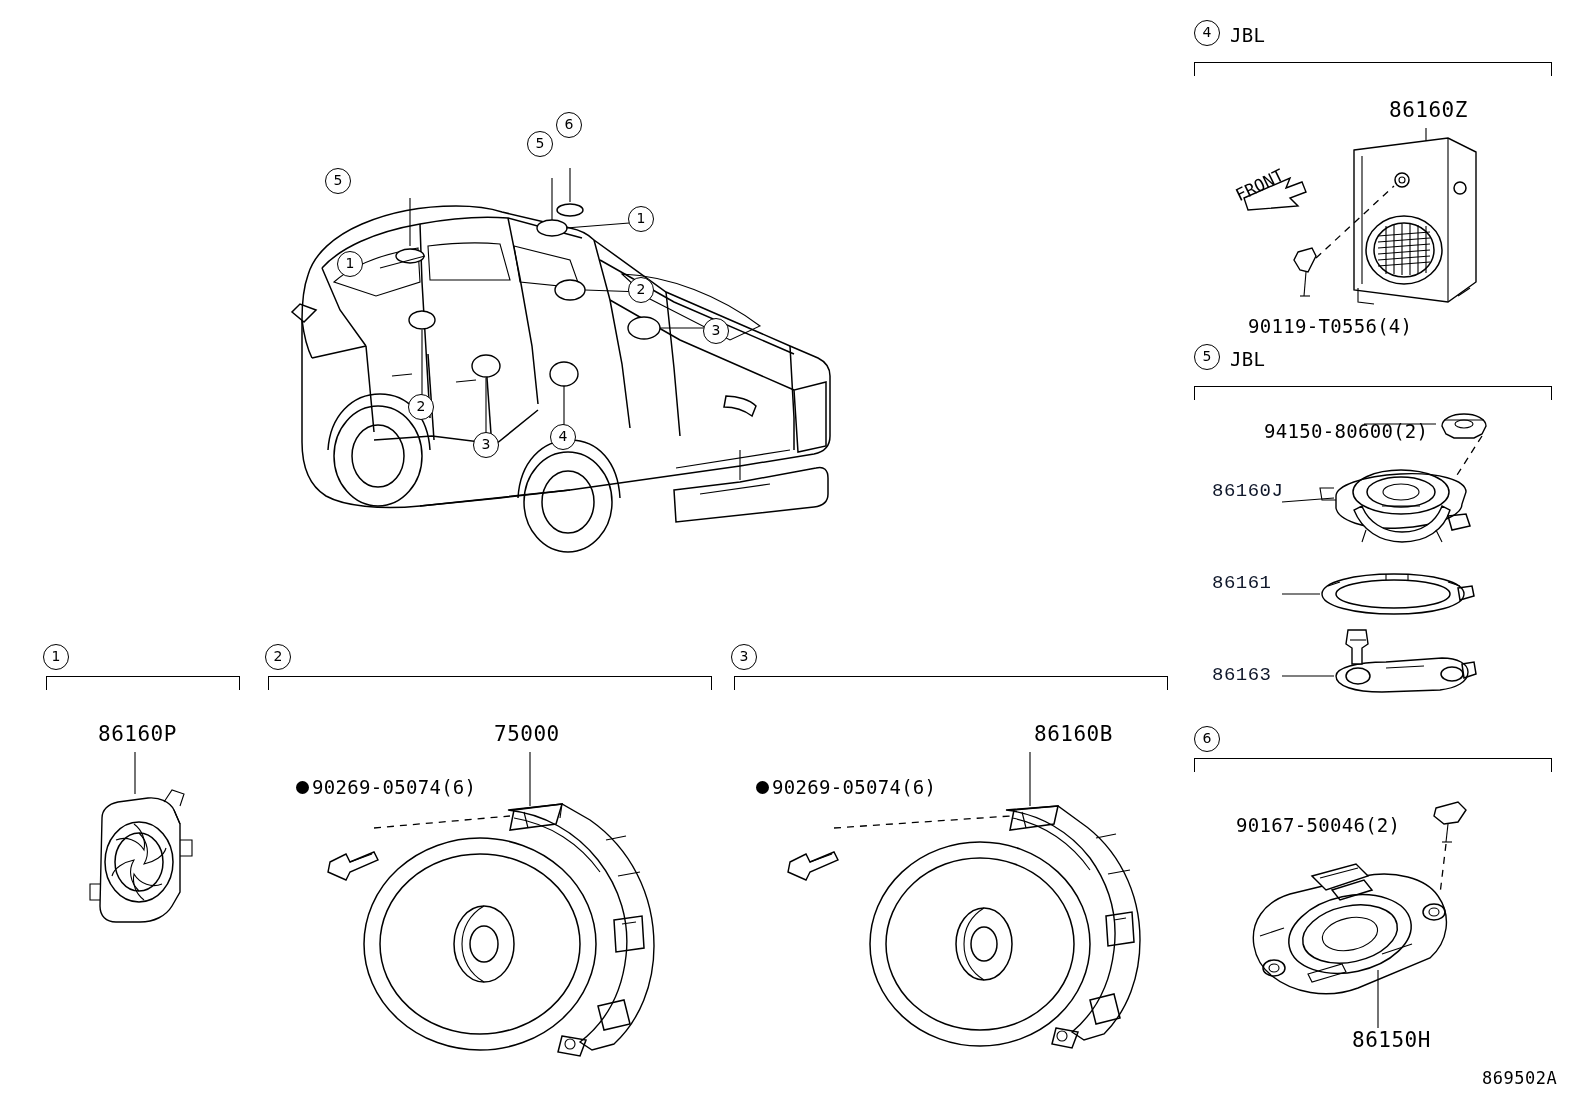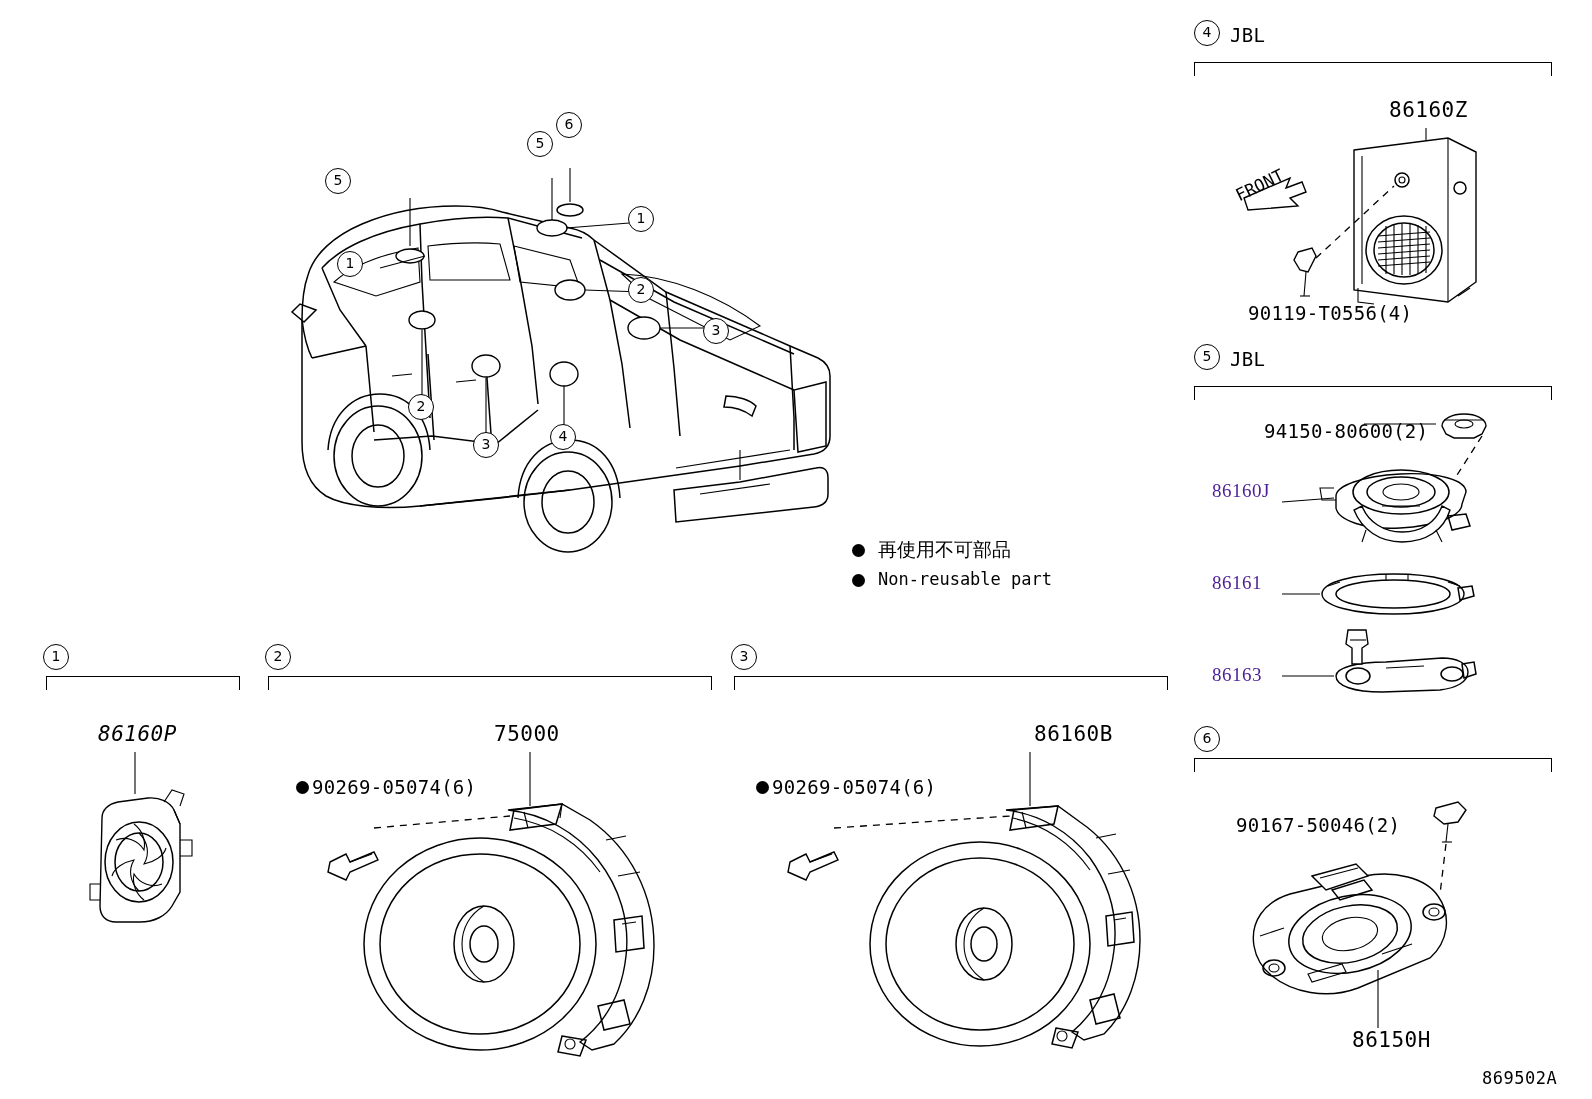--- a/index.html
+++ b/index.html
@@ -13,25 +13,25 @@
   }
   #sheet {
     position: relative;
     width: 1592px;
     height: 1099px;
     overflow: hidden;
     background: #ffffff;
   }
   .abs { position: absolute; }
   .lbl {
-    font-family: Liberation Serif, serif;
+    font-family: Liberation Mono, monospace;
     font-size: 19px;
     letter-spacing: 0.5px;
     white-space: nowrap;
-    color: #4c1d95;
+    color: #0f172a;
   }
   .lbl-sm {
     font-family: "DejaVu Sans Mono", monospace;
     font-size: 19px;
     letter-spacing: 0.3px;
     white-space: nowrap;
   }
   .lbl-big {
     font-family: "DejaVu Sans Mono", monospace;
     font-size: 21px;
@@ -185,31 +185,25 @@
   <div class="abs callout" style="left:527px; top:131px;">5</div>
   <div class="abs callout" style="left:556px; top:112px;">6</div>
   <div class="abs callout" style="left:337px; top:251px;">1</div>
   <div class="abs callout" style="left:628px; top:206px;">1</div>
   <div class="abs callout" style="left:628px; top:277px;">2</div>
   <div class="abs callout" style="left:703px; top:318px;">3</div>
   <div class="abs callout" style="left:408px; top:394px;">2</div>
   <div class="abs callout" style="left:473px; top:432px;">3</div>
   <div class="abs callout" style="left:550px; top:424px;">4</div>
 
-  <div class="abs" style="left:852px; top:540px; width:220px; height:50px;">
-    <div class="abs dot" style="left:0px; top:4px;"></div>
-    <div class="abs legend-txt-jp" style="left:26px; top:-3px;">再使用不可部品</div>
-    <div class="abs dot" style="left:0px; top:34px;"></div>
-    <div class="abs legend-txt-en" style="left:26px; top:29px;">Non-reusable part</div>
-  </div>
 
   <div class="abs" style="left:40px; top:644px; width:200px; height:420px;">
     <div class="abs callout" style="left:3px; top:0px;">1</div>
     <div class="abs bracket" style="left:6px; top:32px; width:194px; height:14px;"></div>
-    <div class="abs lbl-big" style="left:58px; top:78px;font-style:italic;">86160P</div>
+    <div class="abs lbl-big" style="left:58px; top:78px;">86160P</div>
     <svg class="abs" style="left:0px; top:100px;" width="200" height="300" viewBox="0 0 200 300">
       <path class="ln-thin" d="M95 8 L95 50"></path>
 
       <path class="fillw" d="M62 74 C62 66 68 60 78 58 L108 54 C120 53 130 58 134 66
                              L140 80 L140 148 L132 162 C126 172 114 178 100 178
                              L76 178 C66 178 60 172 60 162 Z"></path>
       <ellipse class="ln" cx="99" cy="118" rx="34" ry="40"></ellipse>
       <ellipse class="ln" cx="99" cy="118" rx="24" ry="29"></ellipse>
       <path class="ln-thin" d="M99 89 C108 98 110 110 104 120 C114 118 124 112 126 104"></path>
       <path class="ln-thin" d="M99 147 C90 138 88 126 94 116 C84 118 74 124 72 132"></path>
@@ -294,21 +288,21 @@
       <path class="ln-thin" d="M380 130 L402 126"></path>
       <path class="ln-thin" d="M256 164 C243 172 236 185 236 200 C236 215 243 228 256 236"></path>
     </svg>
   </div>
 
   <div class="abs" style="left:1186px; top:20px; width:380px; height:320px;">
     <div class="abs callout" style="left:8px; top:0px;">4</div>
     <div class="abs lbl-sm" style="left:44px; top:4px;">JBL</div>
     <div class="abs bracket" style="left:8px; top:42px; width:358px; height:14px;"></div>
     <div class="abs lbl-big" style="left:203px; top:78px;">86160Z</div>
-    <div class="abs lbl-sm" style="left:62px; top:282px;">90119-T0556(4)</div>
+    <div class="abs lbl-sm" style="left:62px; top:295px;">90119-T0556(4)</div>
     <svg class="abs" style="left:0px; top:100px;" width="380" height="220" viewBox="0 0 380 220">
       <path class="ln-thin" d="M240 8 L240 30"></path>
 
       <path class="fillw" d="M58 78 L104 58 L100 68 L116 62 L120 72 L104 78 L112 86 L62 90 Z"></path>
 
       <path class="fillw" d="M168 30 L262 18 L290 32 L290 162 L262 182 L168 170 Z"></path>
       <path class="ln-thin" d="M262 18 L262 182"></path>
       <path class="ln-thin" d="M176 36 L176 164"></path>
       <ellipse class="ln" cx="218" cy="130" rx="38" ry="34"></ellipse>
       <ellipse class="ln" cx="218" cy="130" rx="30" ry="27"></ellipse>

